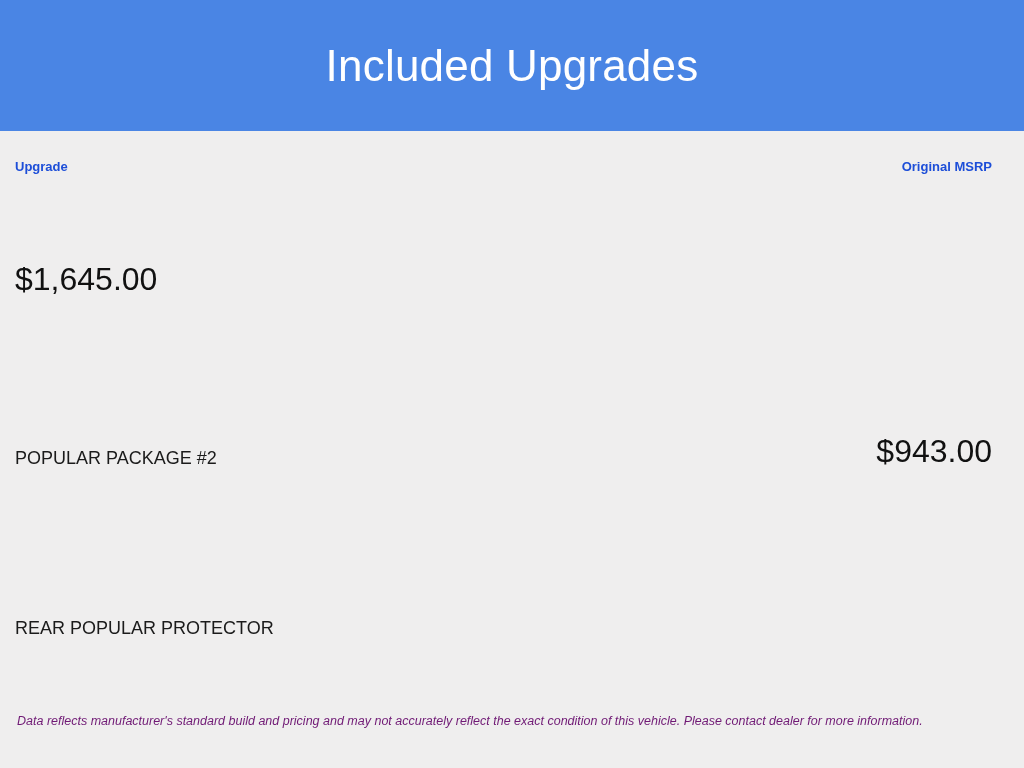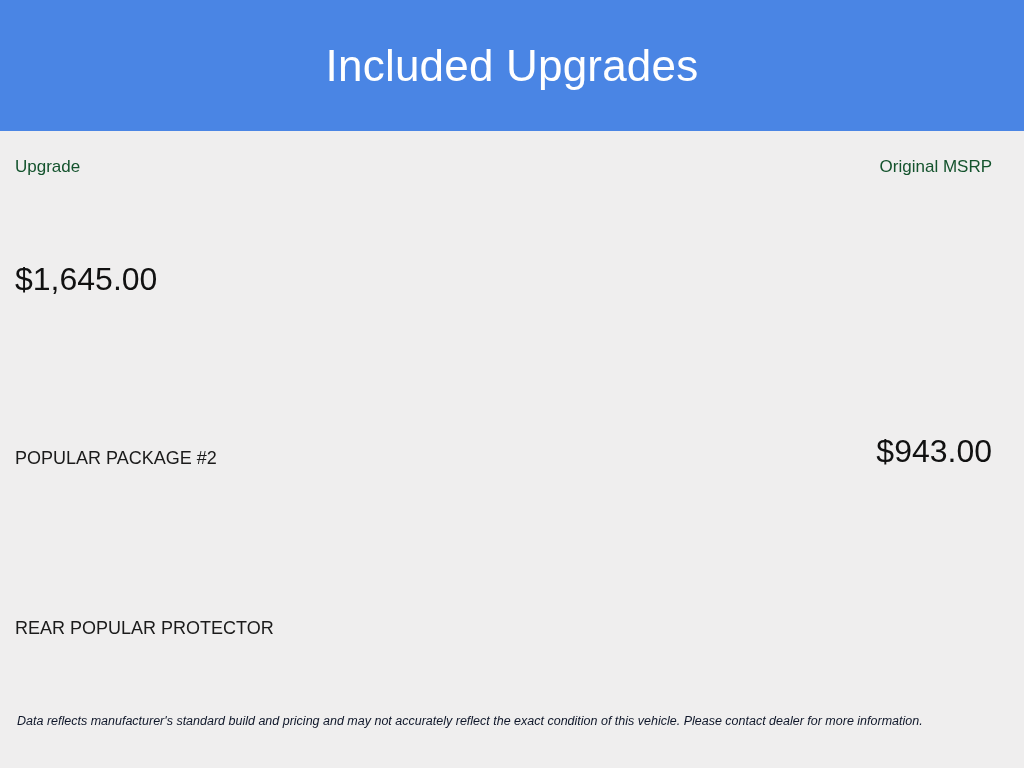--- a/index.html
+++ b/index.html
@@ -54,23 +54,23 @@
   }
 
   .col-head {
     height:72px;
     display:flex;
     align-items:center;
     justify-content:space-between;
     flex:0 0 auto;
   }
   .col-head .ch {
-    font-size:17px;
-    font-weight:400;
-    color:#14532d;
+    font-size:13px;
+    font-weight:700;
+    color:#1d4ed8;
     line-height:1.2;
   }
   .col-head .ch-right { text-align:right; }
 
   .rows {
     flex:1 1 auto;
     display:flex;
     flex-direction:column;
   }
 
@@ -107,21 +107,21 @@
 
   
   .footer {
     flex:0 0 auto;
     padding:0 15px 38px 17px;
   }
   .disclaimer {
     font-size:12.5px;
     font-style:italic;
     font-weight:400;
-    color:#0f172a;
+    color:#701a75;
     line-height:1.35;
     white-space:nowrap;
   }
 </style>
 </head>
 <body>
 
 <div class="page">
 
   <div class="banner">

